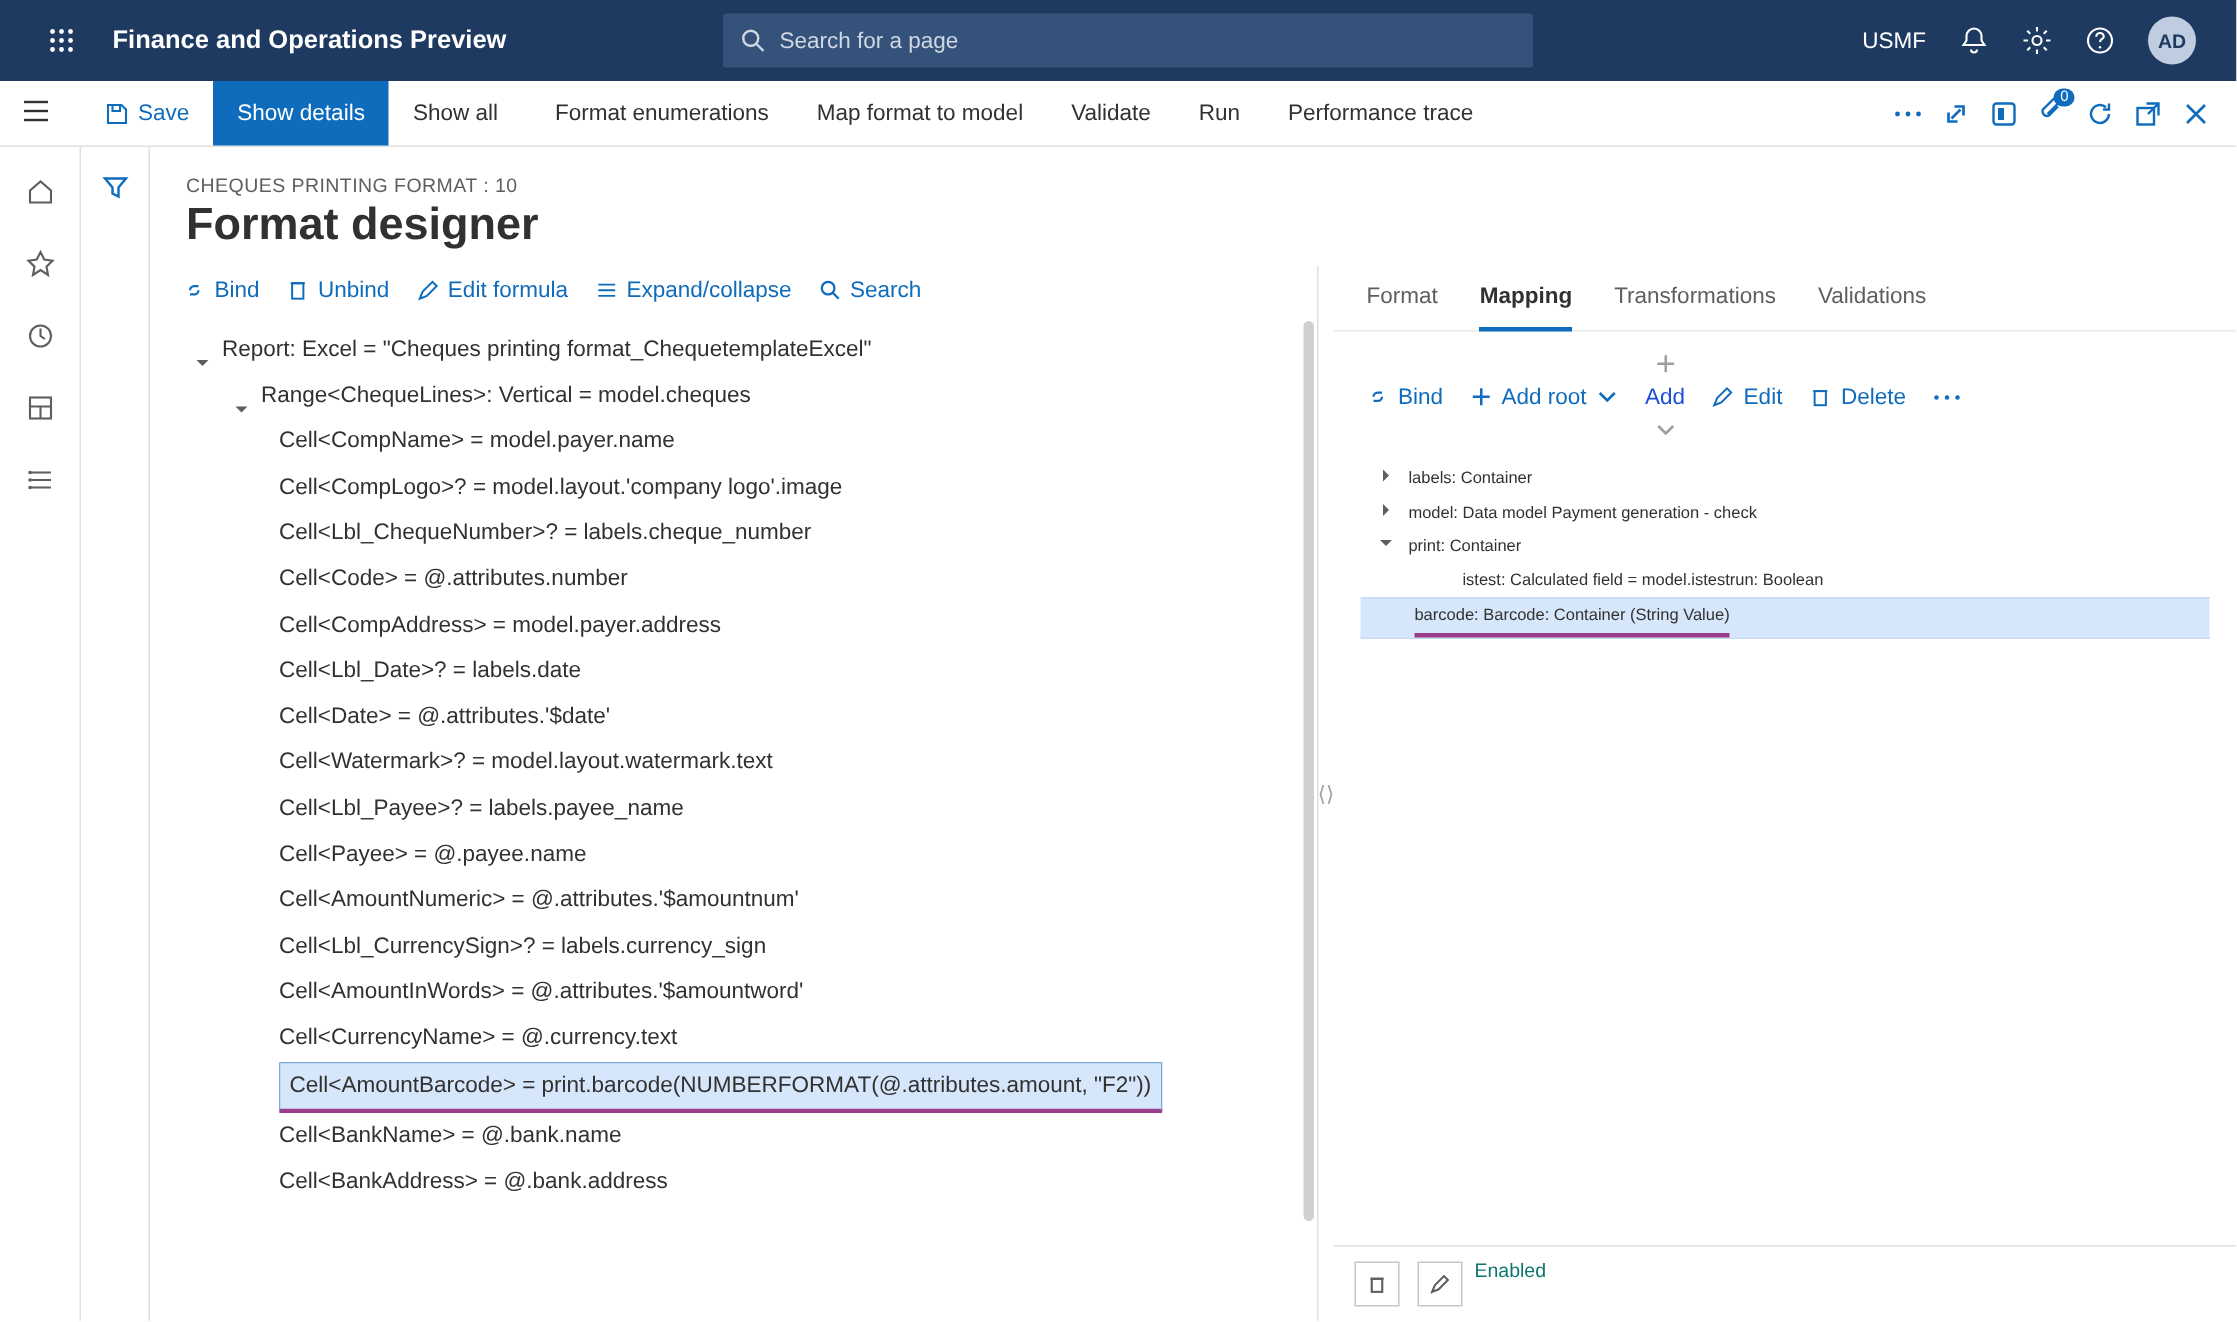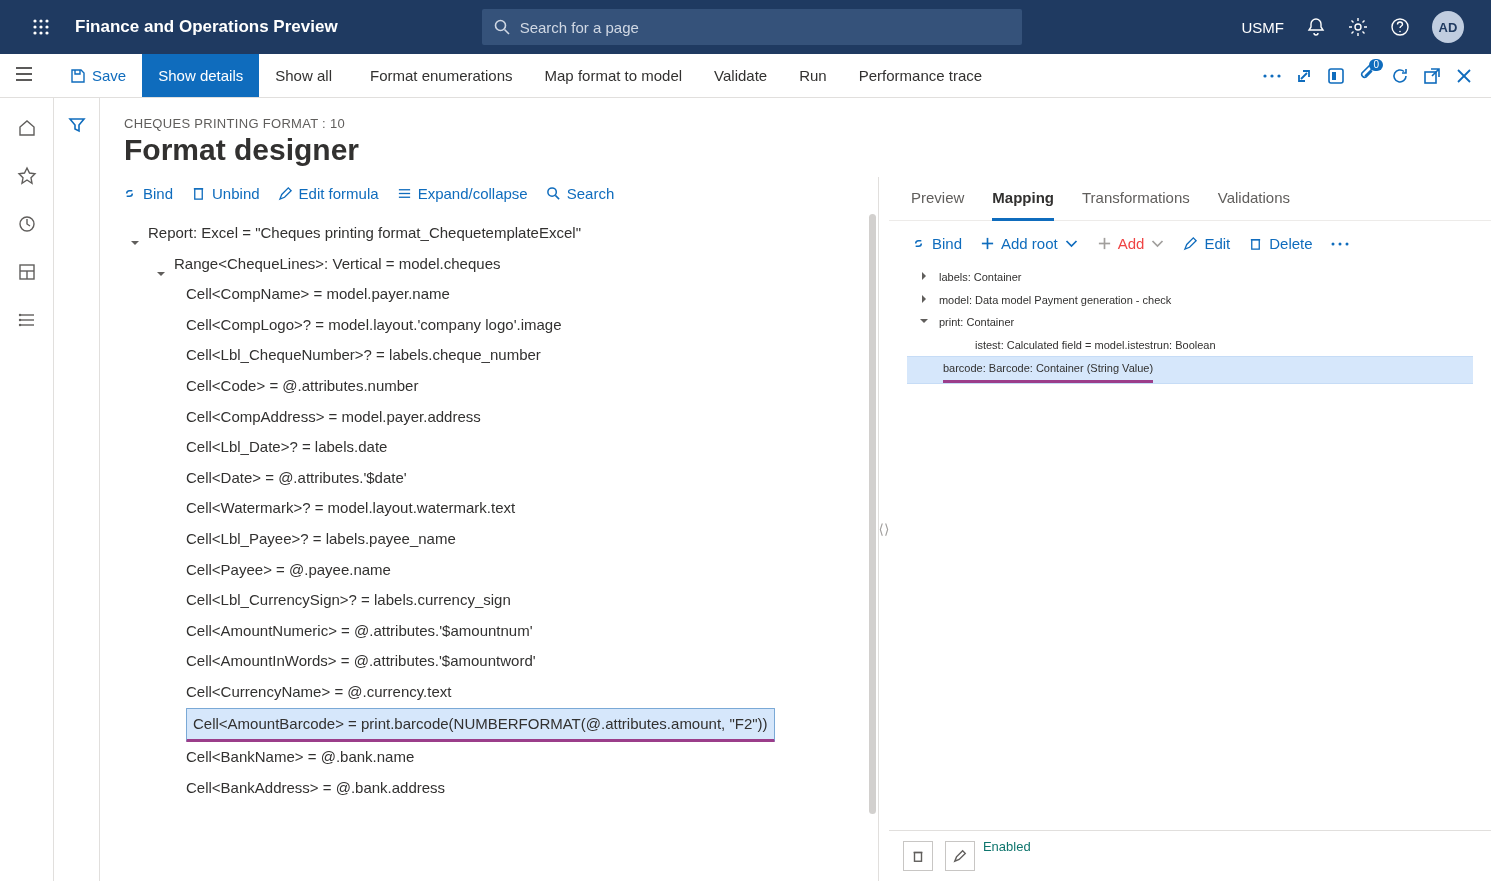--- a/index.html
+++ b/index.html
@@ -62,21 +62,21 @@
   
   .fakesb { position: absolute; right: 2px; top: 0; width: 7px; height: 90%; background: #d2d0ce; border-radius: 4px; }
 
   
   .tabs { display: flex; gap: 28px; padding: 8px 22px 0; font-size: 15px; color: #605e5c; border-bottom: 1px solid #edebe9; }
   .tabs .tab { padding: 4px 0 12px; cursor: pointer; }
   .tabs .tab.active { color: #323130; font-weight: 600; border-bottom: 3px solid #0f6cbd; margin-bottom: -1px; }
 
   .rtoolbar { display: flex; gap: 18px; padding: 14px 22px 8px; color: #0f6cbd; font-size: 15px; align-items: center; }
   .rtoolbar .tbtn { display: flex; align-items: center; gap: 6px; cursor: pointer; }
-  .rtoolbar .tbtn.disabled { color: #ef4444; }
+  .rtoolbar .tbtn.disabled { color: #1d4ed8; flex-direction: column; }
   .rtoolbar svg { width: 15px; height: 15px; }
 
   .rtree { padding: 6px 18px; font-size: 11px; line-height: 2.05; }
   .rtree .row { display: flex; align-items: center; gap: 10px; }
   .caret-r svg, .caret-d svg { width: 10px; height: 10px; fill: #605e5c; }
   .rind0 { padding-left: 12px; }
   .rind1 { padding-left: 48px; }
   .rtree .selrow { background: #d6e7fb; border-top: 1px solid #c6dcf6; border-bottom: 1px solid #c6dcf6; padding-left: 16px; }
   .rtree .selrow span.label { border-bottom: 3px solid #9b3d8a; display:inline-block; }
 
@@ -310,41 +310,41 @@
               <div class="row ind2">Cell&lt;CompName&gt; = model.payer.name</div>
               <div class="row ind2">Cell&lt;CompLogo&gt;? = model.layout.'company logo'.image</div>
               <div class="row ind2">Cell&lt;Lbl_ChequeNumber&gt;? = labels.cheque_number</div>
               <div class="row ind2">Cell&lt;Code&gt; = @.attributes.number</div>
               <div class="row ind2">Cell&lt;CompAddress&gt; = model.payer.address</div>
               <div class="row ind2">Cell&lt;Lbl_Date&gt;? = labels.date</div>
               <div class="row ind2">Cell&lt;Date&gt; = @.attributes.'$date'</div>
               <div class="row ind2">Cell&lt;Watermark&gt;? = model.layout.watermark.text</div>
               <div class="row ind2">Cell&lt;Lbl_Payee&gt;? = labels.payee_name</div>
               <div class="row ind2">Cell&lt;Payee&gt; = @.payee.name</div>
+              <div class="row ind2">Cell&lt;AmountNumeric&gt; = @.attributes.'$amountnum'</div>
               <div class="row ind2">Cell&lt;Lbl_CurrencySign&gt;? = labels.currency_sign</div>
-              <div class="row ind2">Cell&lt;AmountNumeric&gt; = @.attributes.'$amountnum'</div>
               <div class="row ind2">Cell&lt;AmountInWords&gt; = @.attributes.'$amountword'</div>
               <div class="row ind2">Cell&lt;CurrencyName&gt; = @.currency.text</div>
             </div>
           <div class="row ind2">
             <span class="sel underline1">Cell&lt;AmountBarcode&gt; = print.barcode(NUMBERFORMAT(@.attributes.amount, "F2"))</span>
           </div>
           <div id="after-container">
               <div class="row ind2">Cell&lt;BankName&gt; = @.bank.name</div>
               <div class="row ind2">Cell&lt;BankAddress&gt; = @.bank.address</div>
             </div>
           <div class="fakesb"></div>
         </div>
       </div>
 
       <div class="splitter">⟨⟩</div>
 
       <div class="rightpane">
         <div class="tabs">
-          <div class="tab">Preview</div>
+          <div class="tab">Format</div>
           <div class="tab active">Mapping</div>
           <div class="tab">Transformations</div>
           <div class="tab">Validations</div>
         </div>
 
         <div class="rtoolbar">
           <div class="tbtn">
             <svg viewBox="0 0 16 16">
                 <path d="M5 8a3 3 0 013-3h3M11 8a3 3 0 01-3 3H5" fill="none" stroke="#0f6cbd" stroke-width="1.6"></path>
               </svg>

